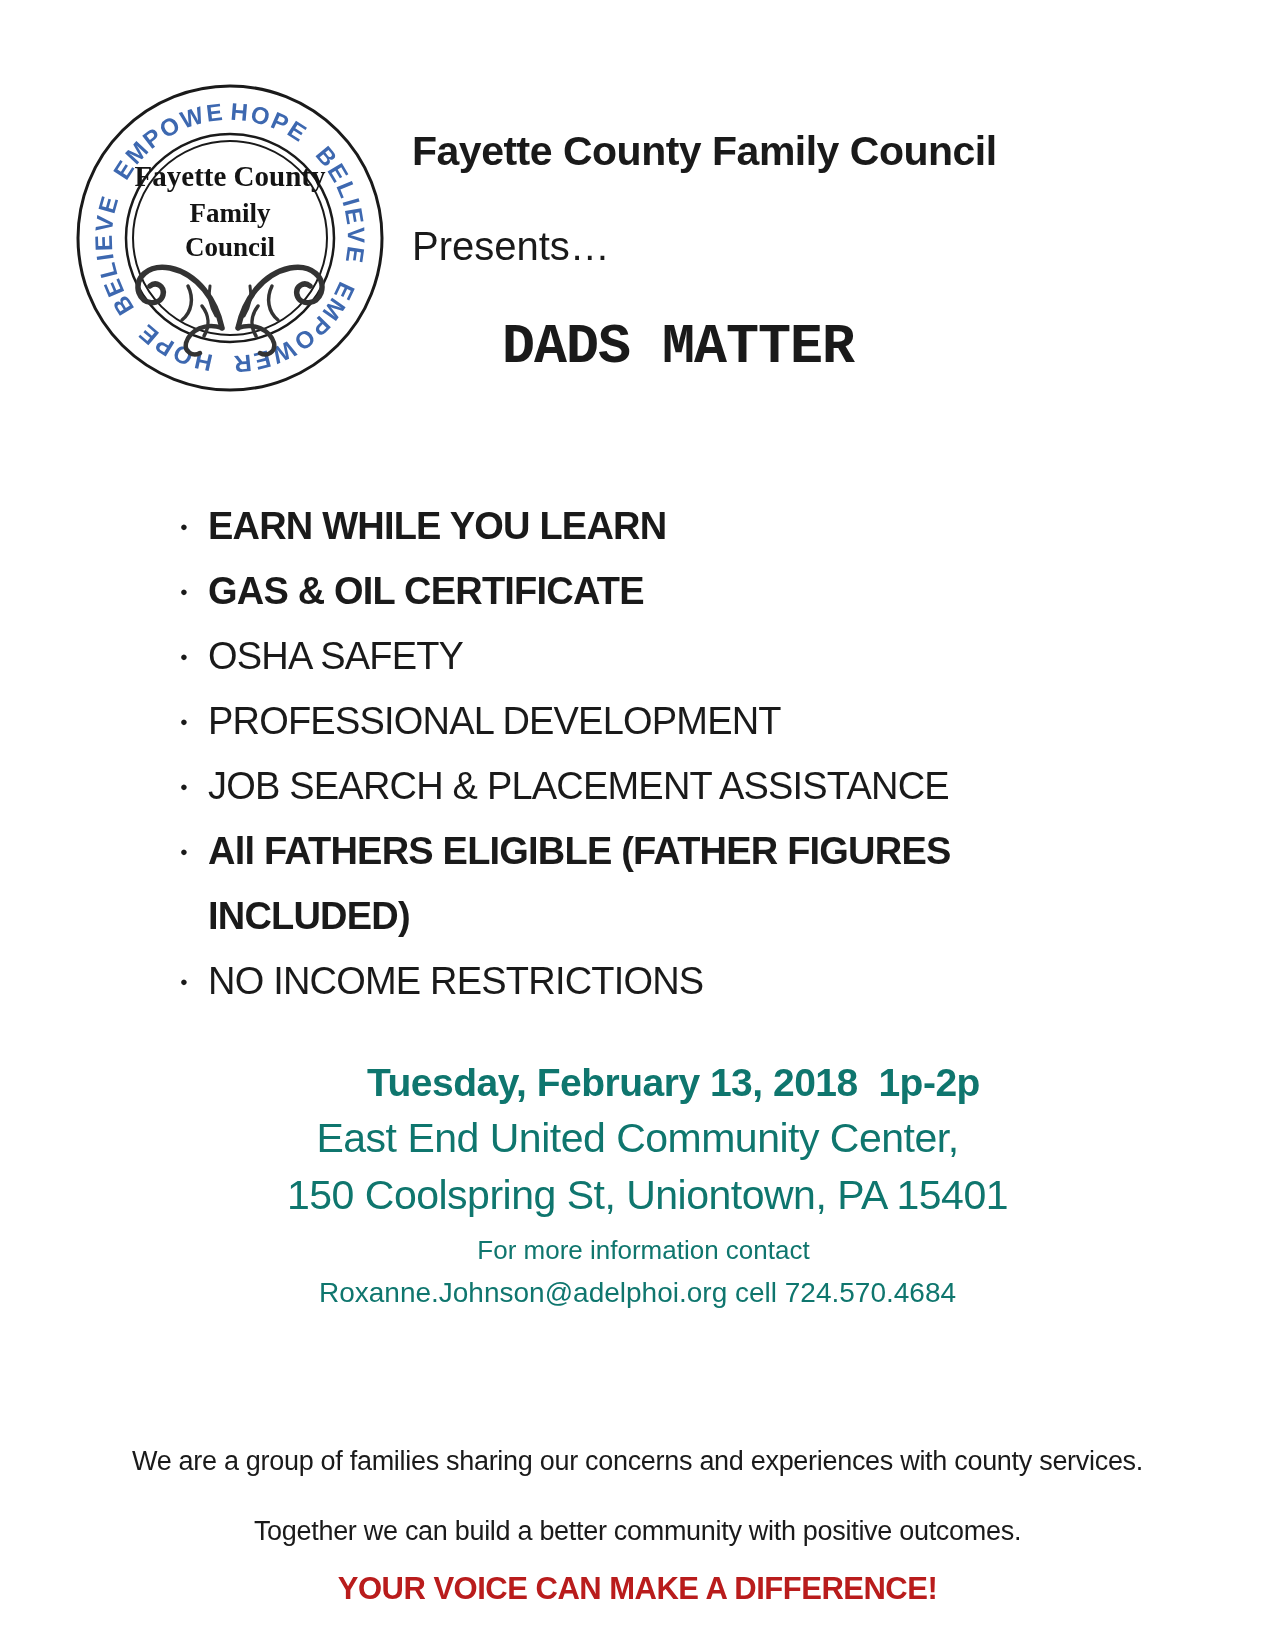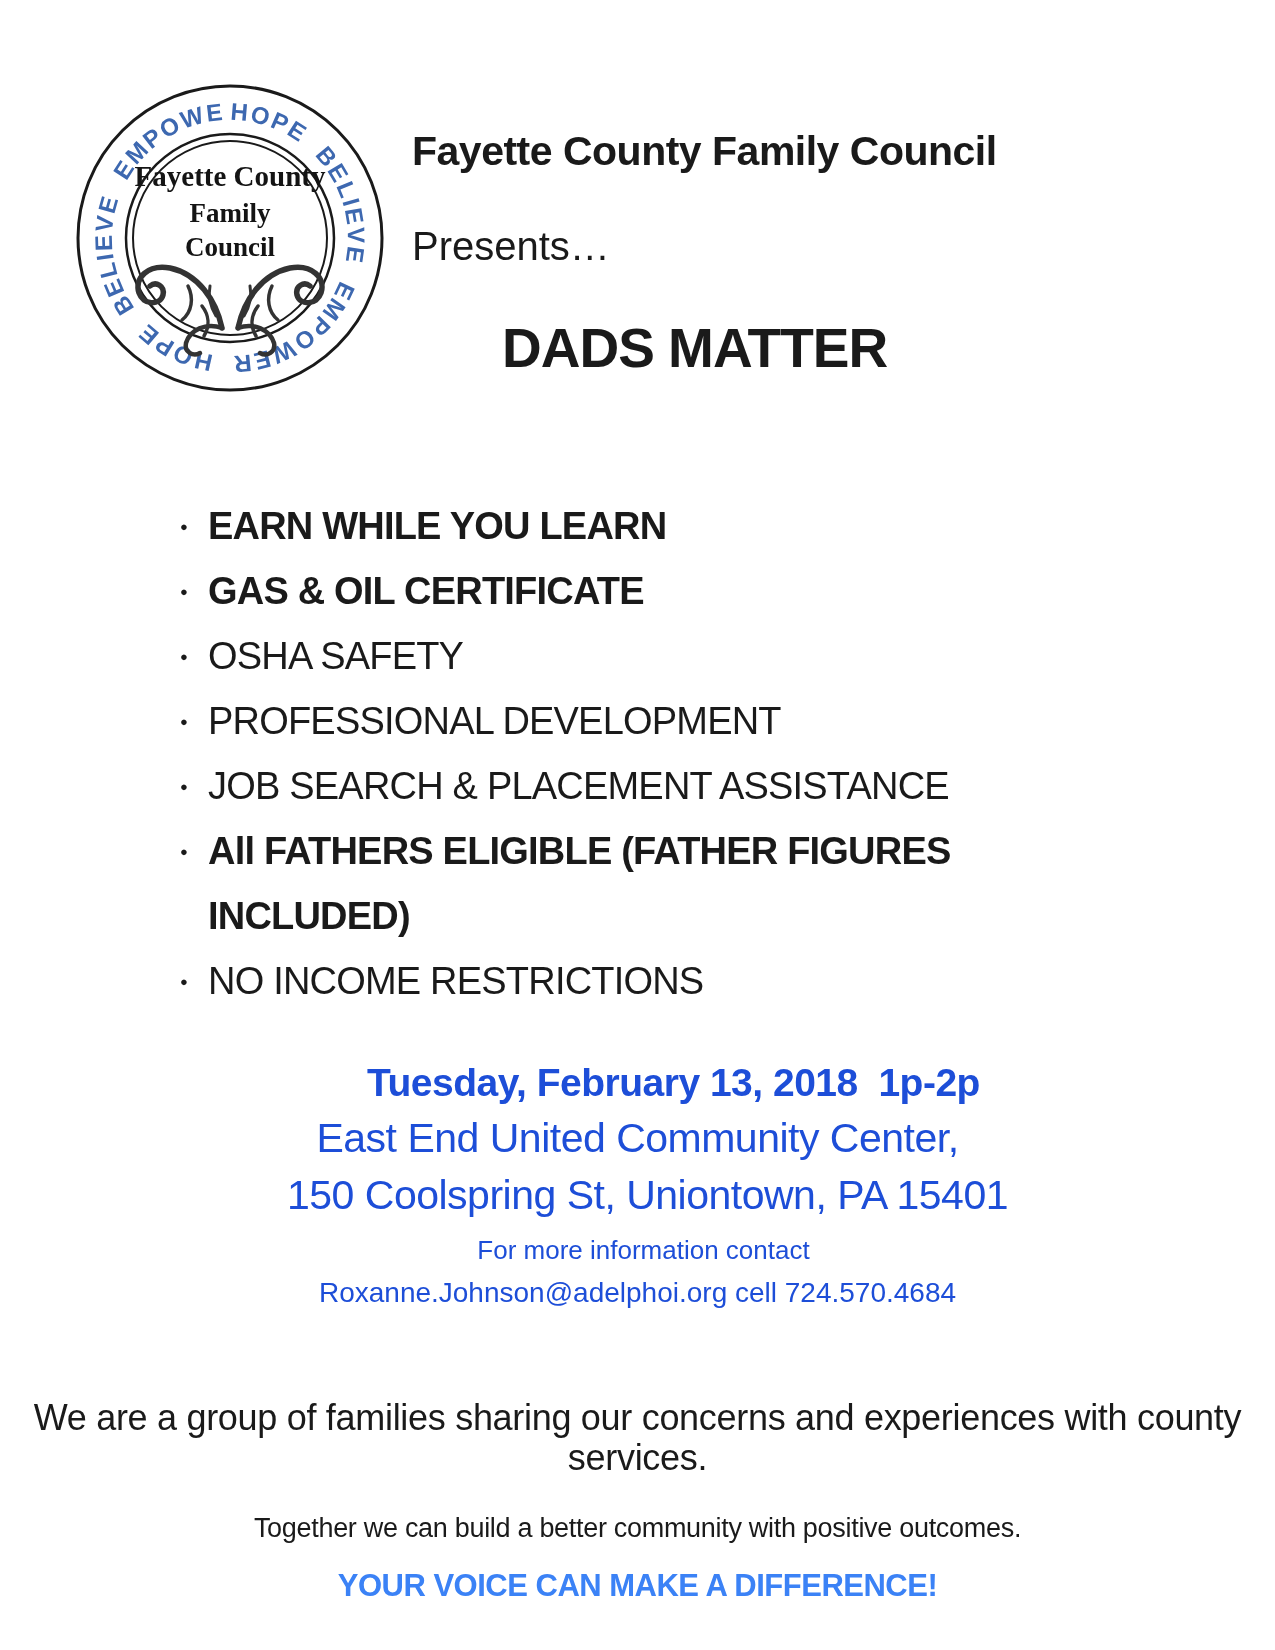--- a/index.html
+++ b/index.html
@@ -13,52 +13,52 @@
     overflow:hidden;
   }
   .logo{position:absolute;left:70px;top:78px;width:320px;height:320px;}
   .header-title{
     position:absolute;left:412px;top:128px;
     font-size:41px;font-weight:700;letter-spacing:-0.5px;white-space:nowrap;
   }
   .presents{position:absolute;left:412px;top:224px;font-size:40px;text-align:right;}
   .main-title{
     position:absolute;left:502px;top:316px;
-    font-size:55px;font-weight:700;letter-spacing:-1px;white-space:nowrap;
+    font-size:55px;font-weight:700;letter-spacing:-1px;white-space:nowrap;font-family:Liberation Mono, monospace;
   }
   ul.bullets{
     position:absolute;left:180px;top:494px;width:840px;
     list-style:none;margin:0;padding:0;
   }
   ul.bullets li{
     position:relative;margin-left:28px;
     font-size:38px;line-height:65px;letter-spacing:-0.8px;
     white-space:pre-line;
   }
   ul.bullets li::before{
     content:'●';
     position:absolute;left:-28px;top:0;
     font-size:13px;line-height:65px;letter-spacing:0;
   }
   .b-bold{font-weight:700;}
   .event{
     position:absolute;left:0;top:1056px;width:100%;
-    text-align:center;color:#1d4ed8;
+    text-align:center;color:#0f766e;
   }
   .event-date{font-size:39px;font-weight:700;line-height:54px;position:relative;left:36px;letter-spacing:-0.5px;white-space:pre;}
   .event-venue{font-size:41px;line-height:57px;letter-spacing:-0.5px;}
   .event-address{font-size:41px;line-height:57px;letter-spacing:-0.5px;padding-left:20px;}
   .event-contact-label{font-size:26px;line-height:44px;margin-top:4px;padding-left:12px;}
   .event-contact{font-size:28px;line-height:42px;}
   .footer{position:absolute;left:0;top:1398px;width:100%;text-align:center;}
-  .footer-line1{font-size:36px;line-height:40px;letter-spacing:-0.3px;}
+  .footer-line1{font-size:27px;line-height:40px;letter-spacing:-0.3px;margin-top:43px;}
   .footer-line2{font-size:27px;line-height:40px;margin-top:30px;letter-spacing:-0.3px;}
   .footer-line3{
     font-size:31px;font-weight:700;margin-top:20px;
-    color:#3b82f6;letter-spacing:-0.5px;
+    color:#b91c1c;letter-spacing:-0.5px;
   }
 </style>
 </head>
 <body>
 
 <div class="page">
 
   <svg class="logo" viewBox="0 0 320 320" aria-hidden="true">
     <defs>
       <g id="flourish" stroke="#333333" fill="none" stroke-linecap="round">

